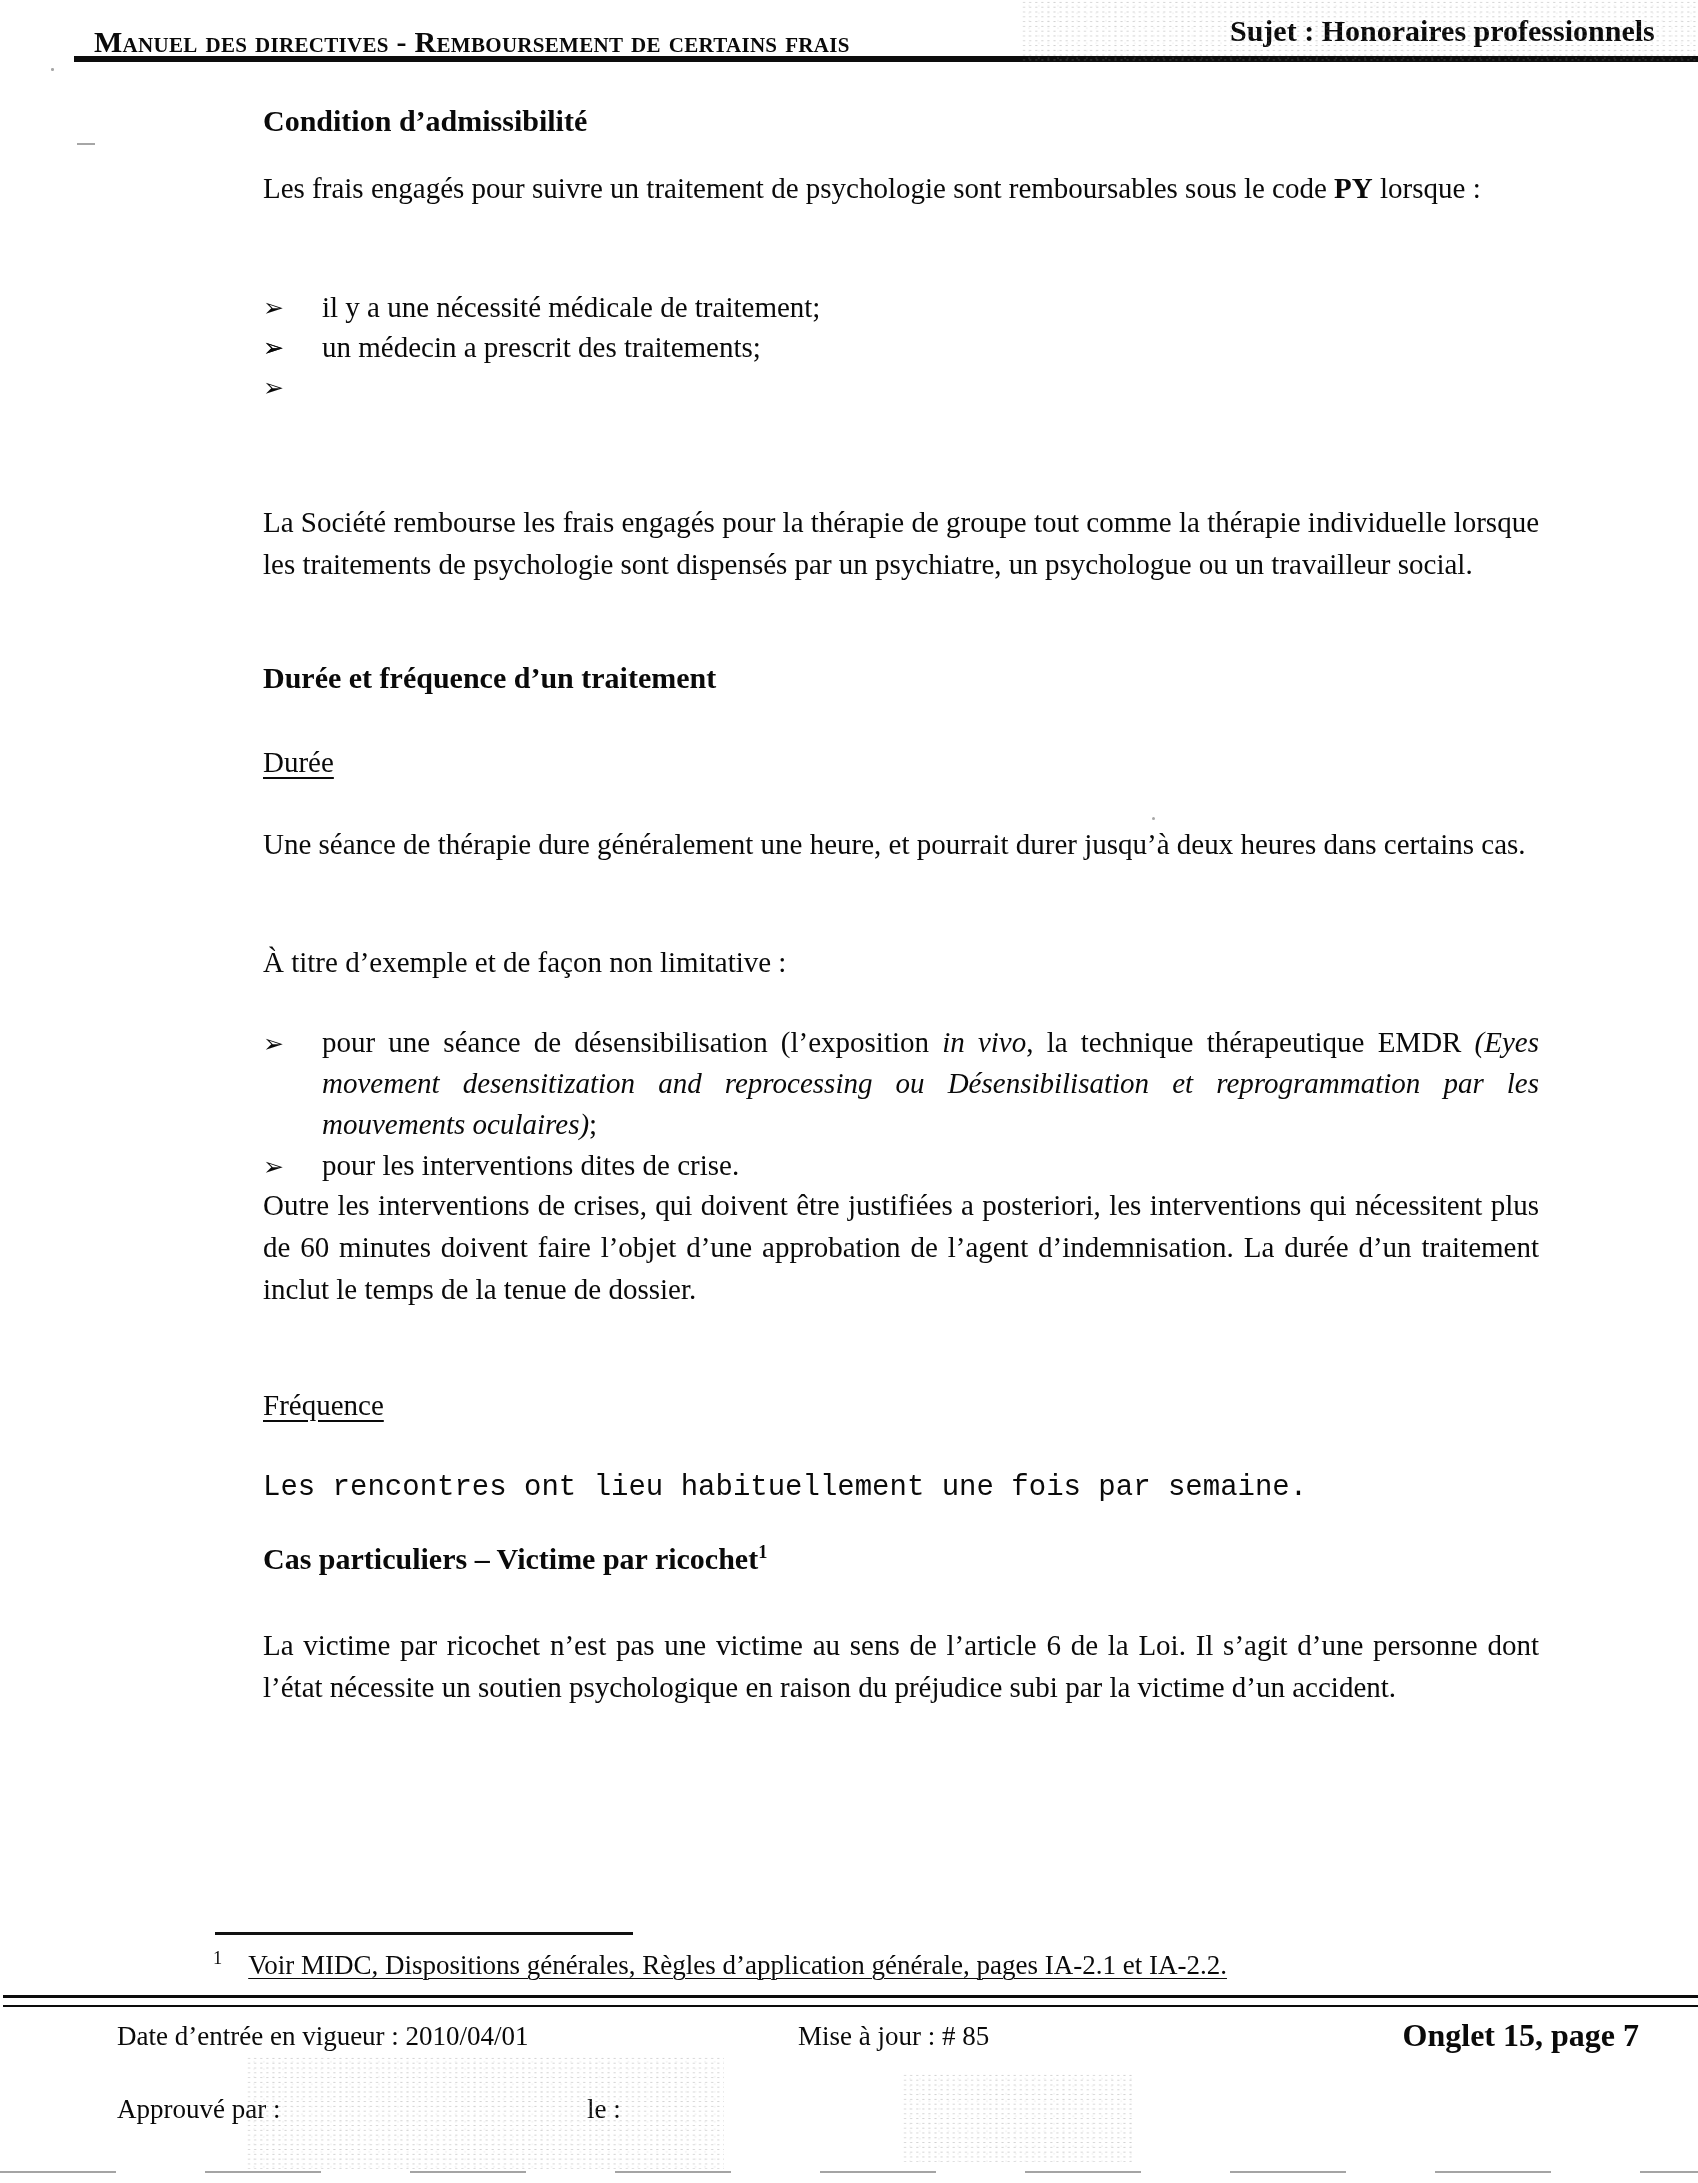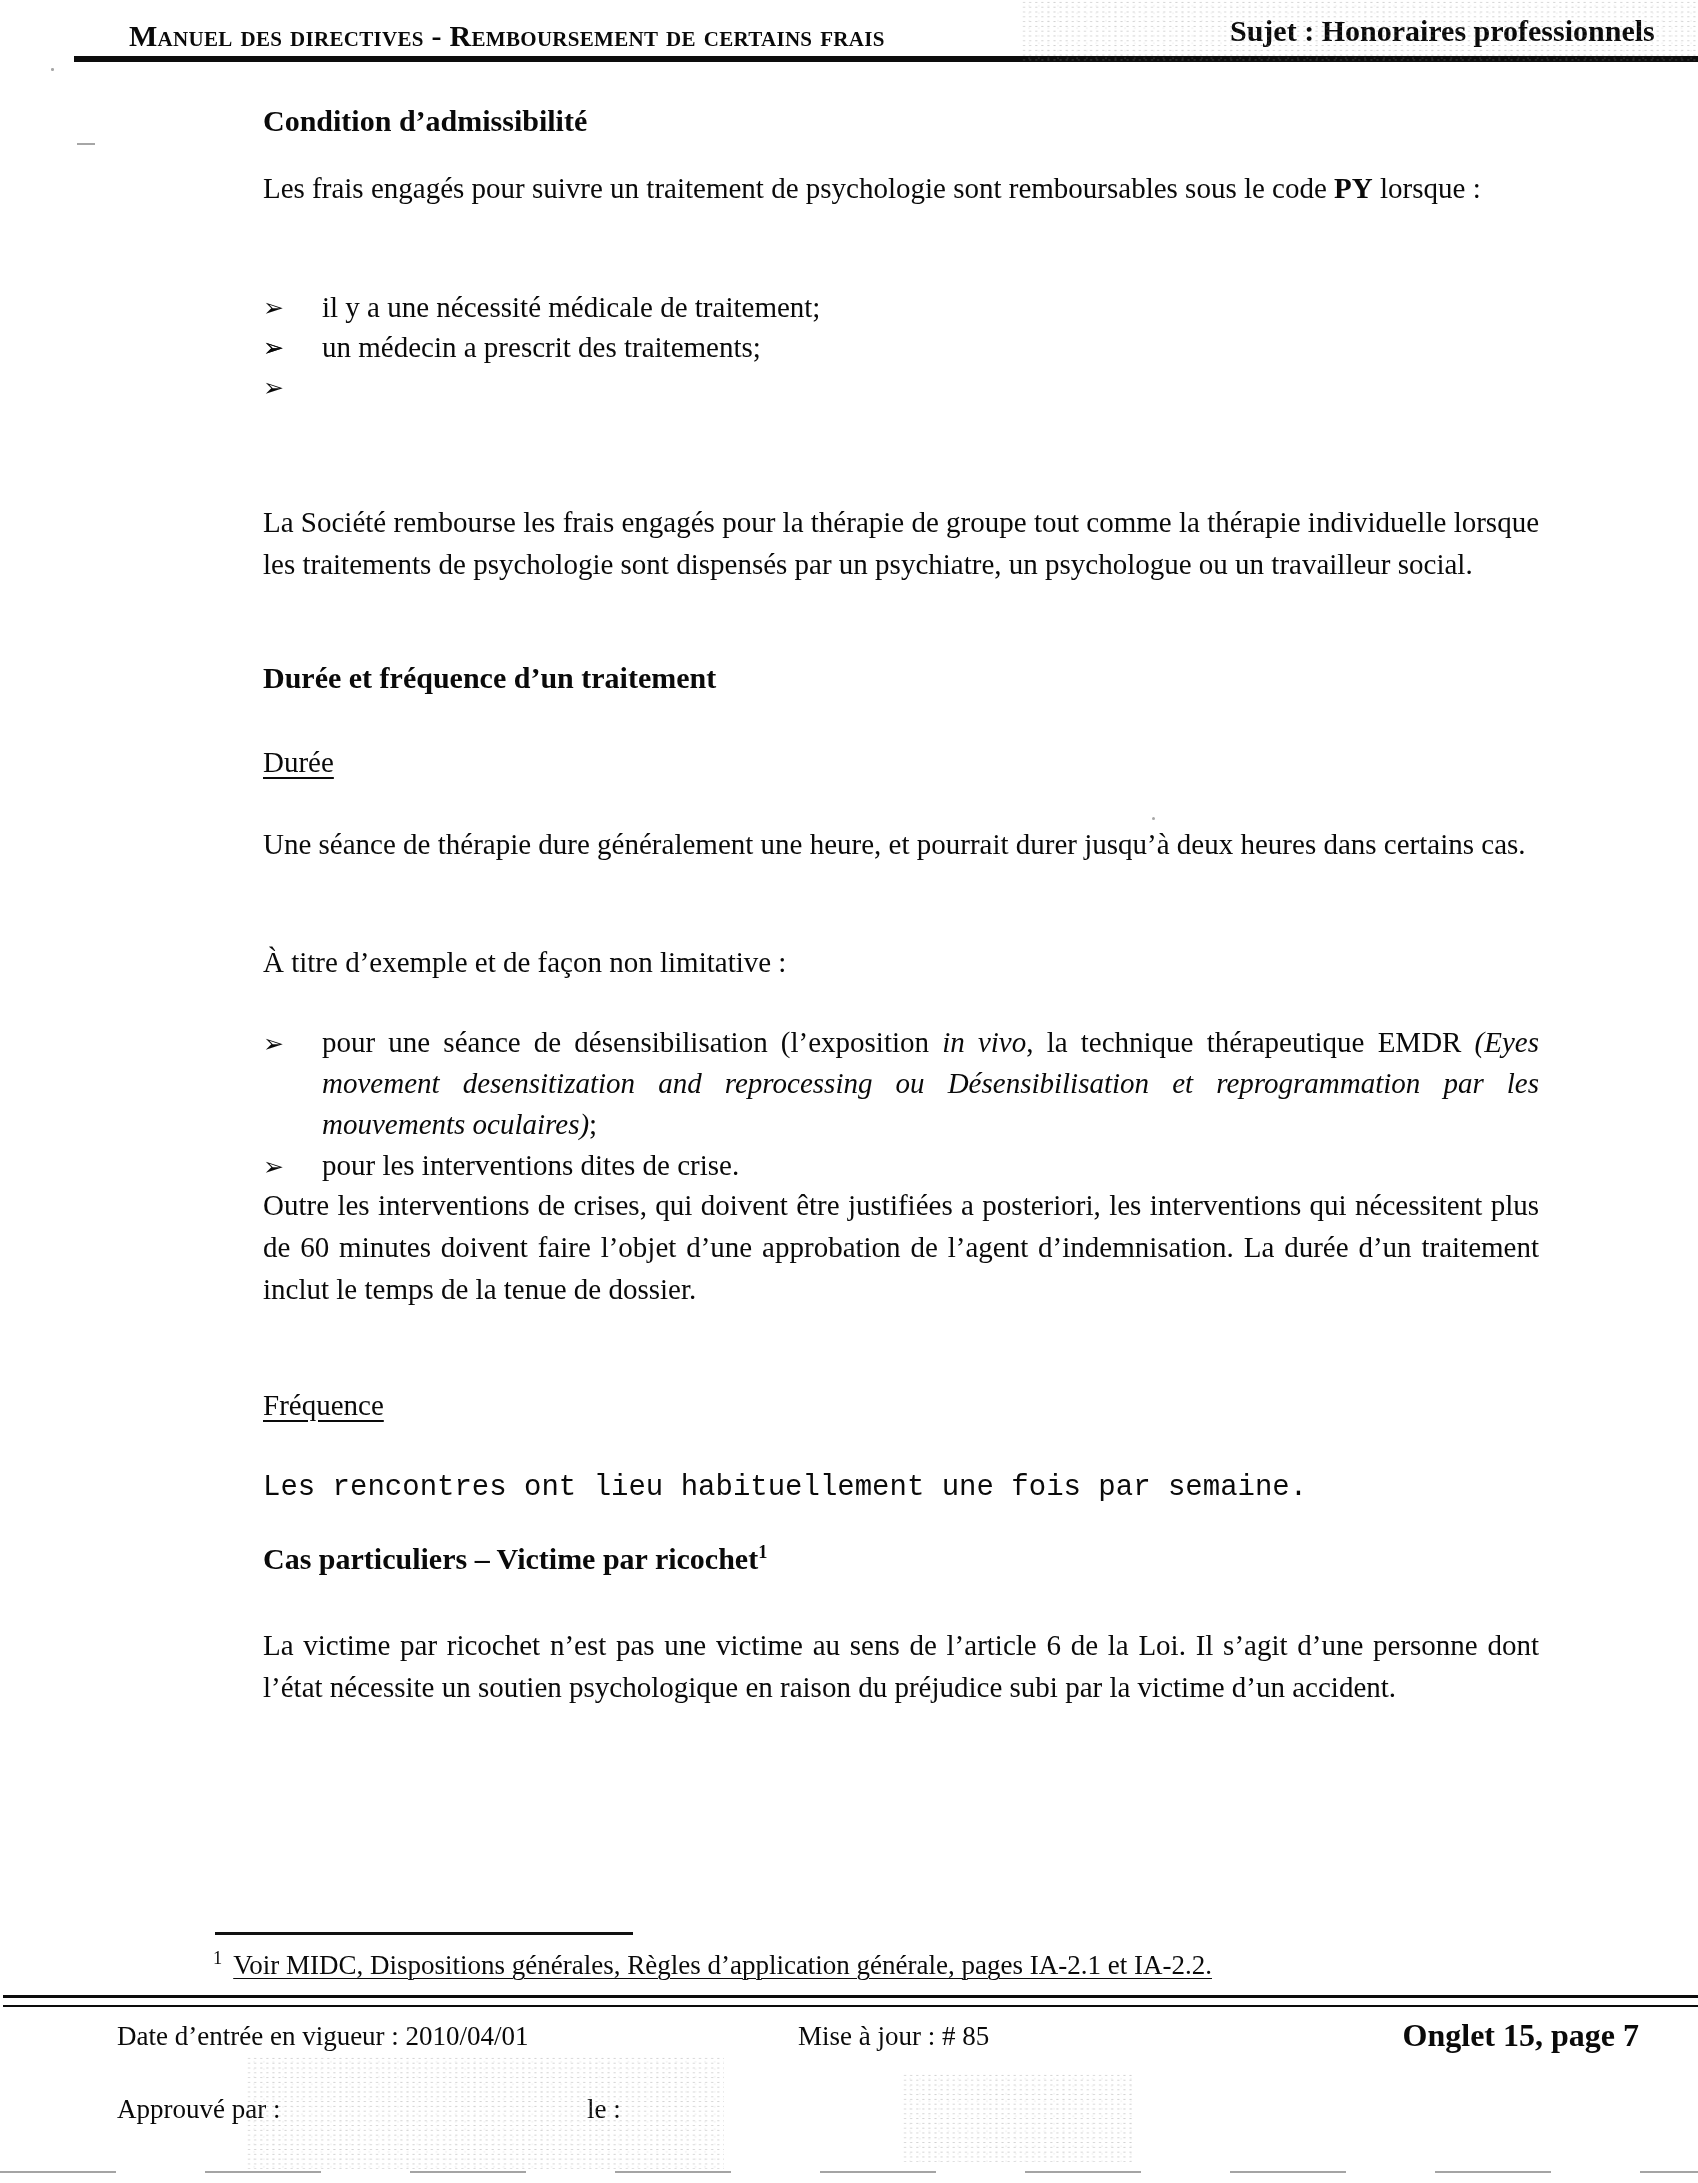--- a/index.html
+++ b/index.html
@@ -7,27 +7,26 @@
     width:1698px;height:2183px;
     background:#ffffff;
     font-family:"Liberation Serif", serif;
     color:#0a0a0a;
     position:relative;
     overflow:hidden;
   }
   .abs{position:absolute;}
   
   .header-title{
-    left:94px;top:19px;
+    left:94px;top:25px;
     font-variant:small-caps;
     font-weight:bold;
     font-size:30px;
     letter-spacing:0.3px;
     white-space:nowrap;
-    margin-left:35px;
   }
   .header-subject{
     left:1230px;top:13.7px;
     font-weight:bold;
     font-size:30px;
     white-space:nowrap;
   }
   .header-rule{
     left:74px;right:0;top:56px;height:6.1px;
     background:#0d0d0d;
@@ -55,21 +54,21 @@
   .bullet{
     position:absolute;left:0;top:1.4px;
     font-family:"DejaVu Sans", sans-serif;
     font-size:25px;
   }
   sup.fnref{font-size:18.4px;vertical-align:super;line-height:0;}
   
   .fn-sep{left:215px;top:1932px;width:418px;height:3.4px;background:#111;}
   .footnote{left:213px;top:1950px;font-size:27px;white-space:nowrap;}
   .footnote .fn-text{
-    margin-left:11px;
+    margin-left:26px;
     text-decoration:underline;
     text-decoration-thickness:1.4px;
     text-underline-offset:4.1px;
   }
   .double-rule{
     left:2.7px;right:0;top:1995px;height:6.8px;
     border-top:3.4px solid #0c0c0c;
     border-bottom:2.7px solid #0c0c0c;
   }
   .footer-date{left:117px;top:2021px;font-size:27px;}

